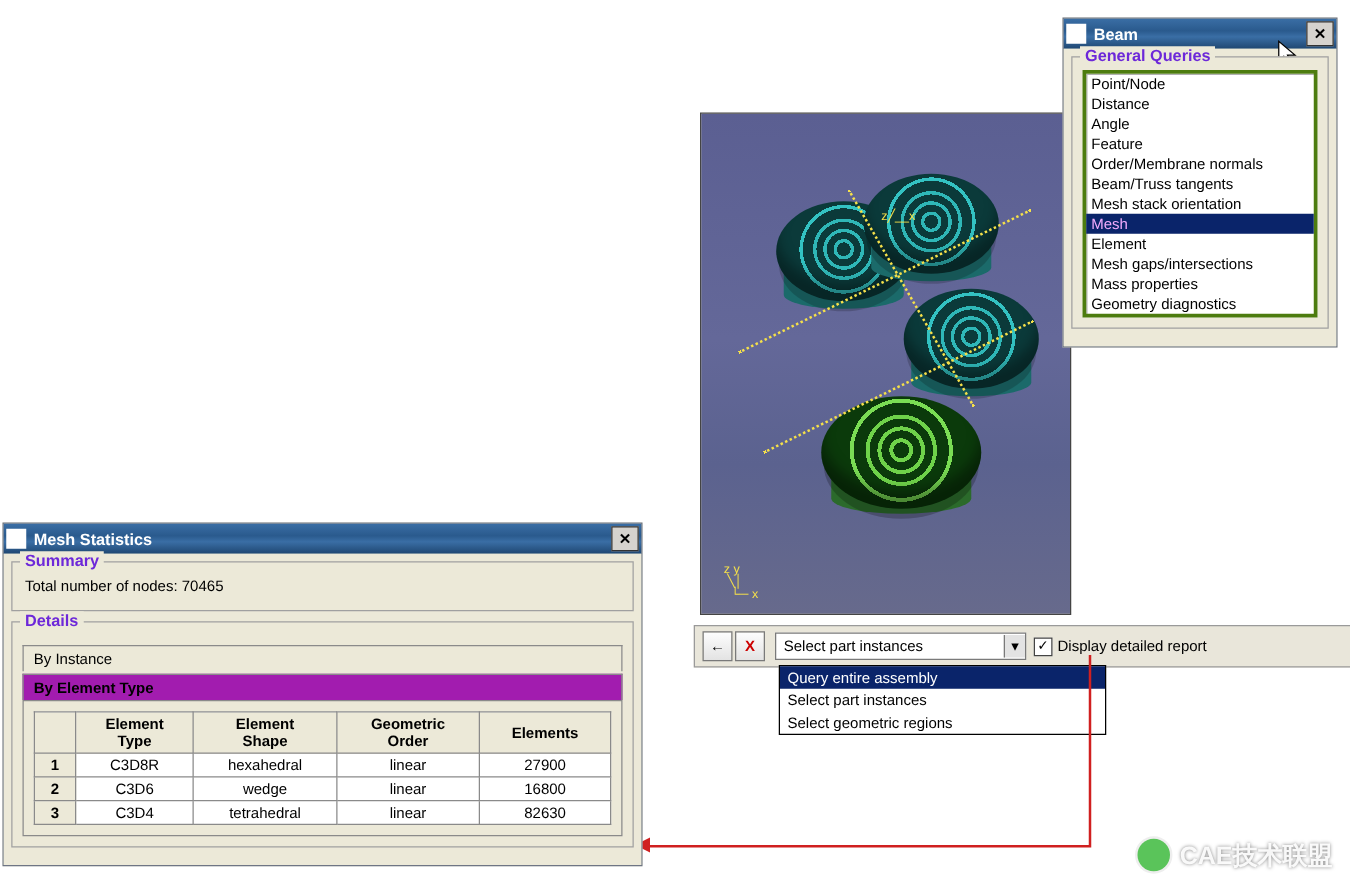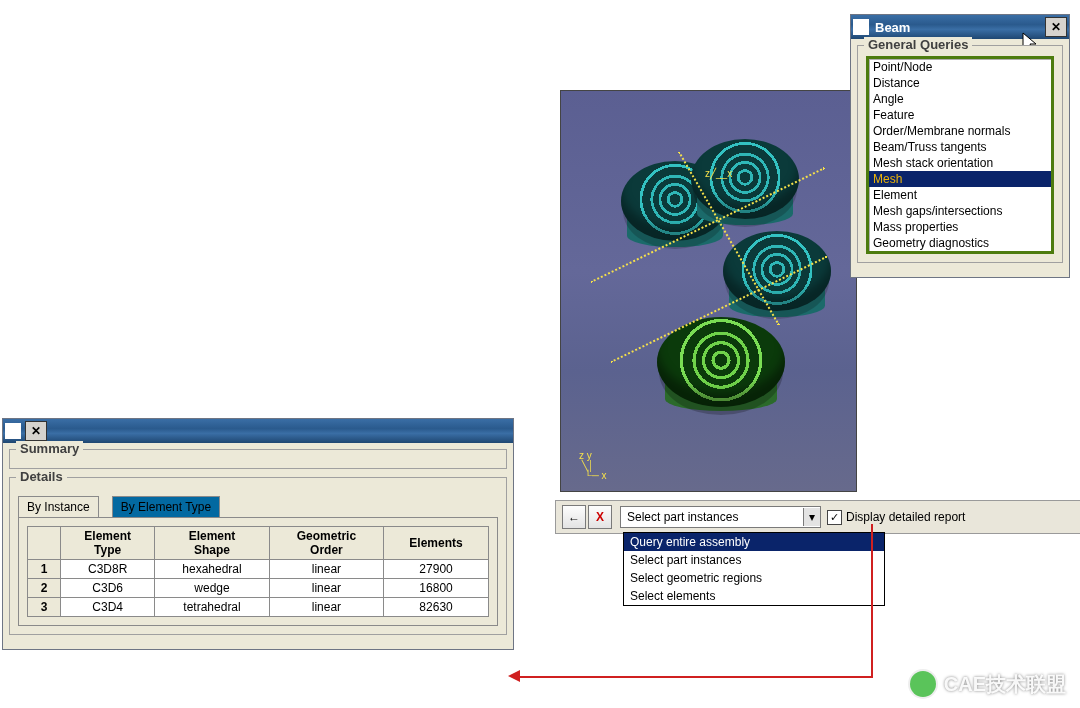--- a/index.html
+++ b/index.html
@@ -8,31 +8,31 @@
   
   .win{position:absolute;background:#ece9d8;border:1px solid #6e7584;box-shadow:0 0 0 1px #fff inset;}
   .win .titlebar{height:24px;background:linear-gradient(#3a6ea5,#2a5a8d 40%,#3a6ea5 60%,#1f4772);color:#fff;display:flex;align-items:center;padding:0 2px;font-weight:bold;}
   .win .titlebar .ti-icon{width:16px;height:16px;background:#fff;margin-right:4px;display:inline-block;}
   .win .titlebar .ti-text{flex:1;padding-left:2px;font-size:13px;}
   .win .titlebar .close{width:20px;height:18px;background:#d6d3ce;color:#000;border:1px solid #333;display:flex;align-items:center;justify-content:center;font-weight:bold;font-family:Arial;line-height:1;}
   .win .body{padding:6px;background:#ece9d8;}
 
   
   .group{border:1px solid #a0a0a0;border-radius:0;position:relative;padding:10px 8px 8px;margin-bottom:8px;background:#ece9d8;}
-  .group .legend{position:absolute;top:-9px;left:6px;background:#ece9d8;padding:0 4px;font-weight:bold;color:#404040;font-size:13px;}
+  .group .legend{position:absolute;top:-9px;left:6px;background:#ece9d8;padding:0 4px;font-weight:bold;color:#6d28d9;font-size:13px;}
 
   
   .listbox{background:#fff;border:3px solid #4d7c0f;box-shadow:inset 1px 1px 0 #b0b0b0;}
   .listbox .item{padding:1px 4px;white-space:nowrap;cursor:default;}
-  .listbox .item.selected{background:#0a246a;color:#eab308;}
-
-  
-  .tabrow{display:flex;gap:2px;margin-top:4px;}
+  .listbox .item.selected{background:#0a246a;color:#f0abfc;}
+
+  
+  .tabrow{display:flex;gap:2px;margin-top:4px;flex-direction:column;}
   .tab{padding:3px 8px;border:1px solid #8a8a8a;border-bottom:none;background:#ece9d8;position:relative;cursor:default;}
-  .tab.active{background:#0369a1;font-weight:normal;z-index:2;margin-left:11px;}
+  .tab.active{background:#a21caf;font-weight:bold;z-index:2;}
   .tabpanel{border:1px solid #8a8a8a;padding:8px;background:#ece9d8;}
 
   
   table.mesh{border-collapse:collapse;width:100%;background:#fff;}
   table.mesh th, table.mesh td{border:1px solid #8a8a8a;padding:2px 6px;text-align:center;font-size:12px;}
   table.mesh th{background:#ece9d8;font-weight:bold;}
   table.mesh td.rowhead{background:#ece9d8;font-weight:bold;}
 
   
   .viewport{position:absolute;left:560px;top:90px;width:295px;height:400px;background:linear-gradient(#5b5f92,#646899 45%,#5b628f 70%,#676a8c);border:1px solid #444;}
@@ -136,35 +136,36 @@
   <span class="chk">
       <span class="mark">✓</span>
     </span>
   <span>Display detailed report</span>
 </div>
 
 <div class="dropdown">
   <div class="item sel">Query entire assembly</div>
   <div class="item">Select part instances</div>
   <div class="item">Select geometric regions</div>
-  <div class="item">Select elements</div>
 </div>
 
 <div class="red-v" style="left:871px;top:524px;height:152px;"></div>
 <div class="red-h" style="left:520px;top:676px;width:353px;"></div>
 <div class="red-arrow-left" style="left:508px;top:670px;"></div>
 
 <div class="win" style="left:2px;top:418px;width:510px;">
   <div class="titlebar">
     <span class="ti-icon"></span>
+    <span class="ti-text">Mesh Statistics</span>
     <span class="close">✕</span>
   </div>
   <div class="body">
     <div class="group">
       <span class="legend">Summary</span>
+      <div style="padding:2px 2px 4px;">Total number of nodes: 70465</div>
     </div>
 
     <div class="group" style="padding-top:14px;">
       <span class="legend">Details</span>
       <div class="tabrow">
         <div class="tab">By Instance</div>
         <div class="tab active">By Element Type</div>
       </div>
       <div class="tabpanel">
         <table class="mesh">

